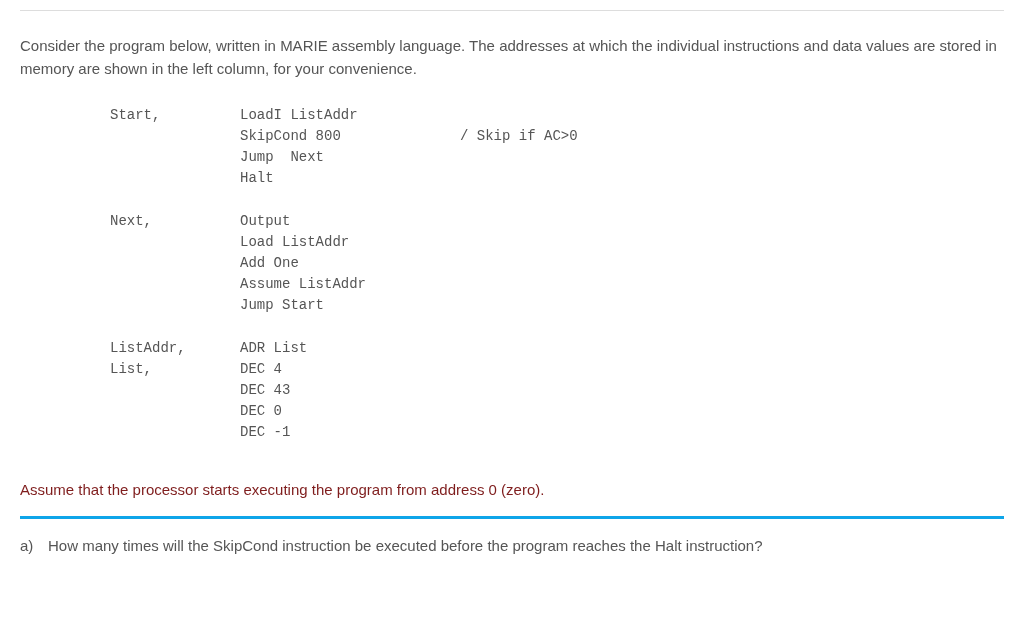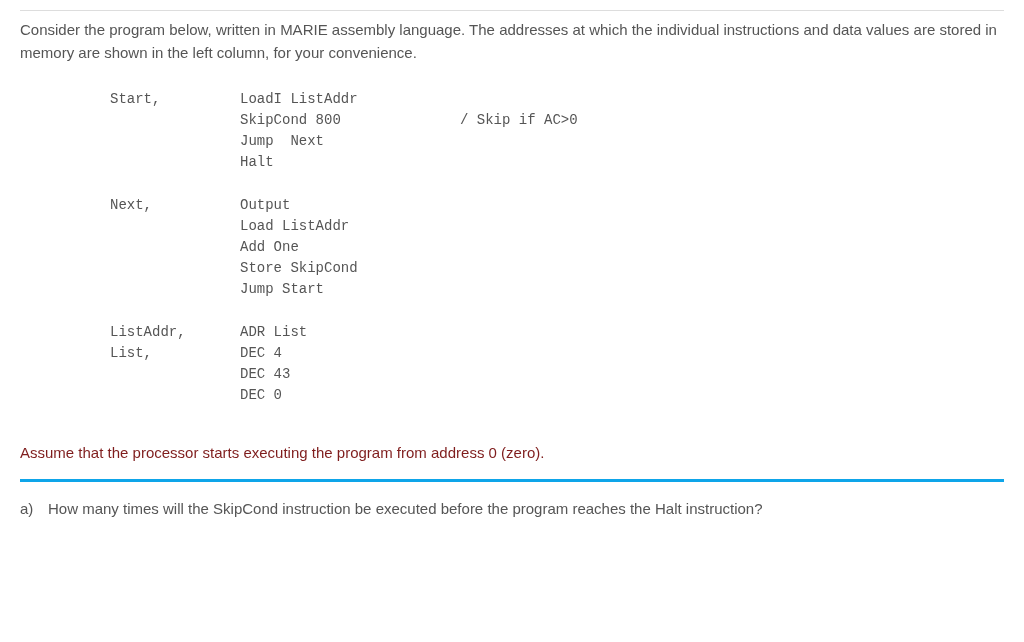--- a/index.html
+++ b/index.html
@@ -13,21 +13,21 @@
       color: #333;
       background: #fff;
       padding: 10px 20px;
       width: 1024px;
     }
     .intro-text {
       color: #555;
       line-height: 1.5;
       margin-bottom: 25px;
       border-top: 1px solid #ddd;
-      padding-top: 8px;
+      padding-top: 24px;
     }
     .code-block {
       font-family: 'Courier New', Courier, monospace;
       font-size: 14px;
       color: #555;
       margin-left: 90px;
       margin-bottom: 30px;
       line-height: 1.5;
     }
     .code-section {
@@ -106,21 +106,21 @@
       <span class="instr-col">Load ListAddr</span>
       <span class="comment-col"></span>
     </div>
     <div class="code-line">
       <span class="label-col"></span>
       <span class="instr-col">Add One</span>
       <span class="comment-col"></span>
     </div>
     <div class="code-line">
       <span class="label-col"></span>
-      <span class="instr-col">Store SkipCond</span>
+      <span class="instr-col">Assume ListAddr</span>
       <span class="comment-col"></span>
     </div>
     <div class="code-line">
       <span class="label-col"></span>
       <span class="instr-col">Jump Start</span>
       <span class="comment-col"></span>
     </div>
   </div>
 
   <div class="code-section">
@@ -139,20 +139,21 @@
       <span class="instr-col">DEC 43</span>
       <span class="comment-col"></span>
     </div>
     <div class="code-line">
       <span class="label-col"></span>
       <span class="instr-col">DEC 0</span>
       <span class="comment-col"></span>
     </div>
     <div class="code-line">
       <span class="label-col"></span>
+      <span class="instr-col">DEC -1</span>
       <span class="comment-col"></span>
     </div>
   </div>
 </div>
 
 <div class="assume-text">Assume that the processor starts executing the program from address 0 (zero).</div>
 
 <div class="question">
   <span class="question-label">a)</span>
   <span>How many times will the SkipCond instruction be executed before the program reaches the Halt instruction?</span>

